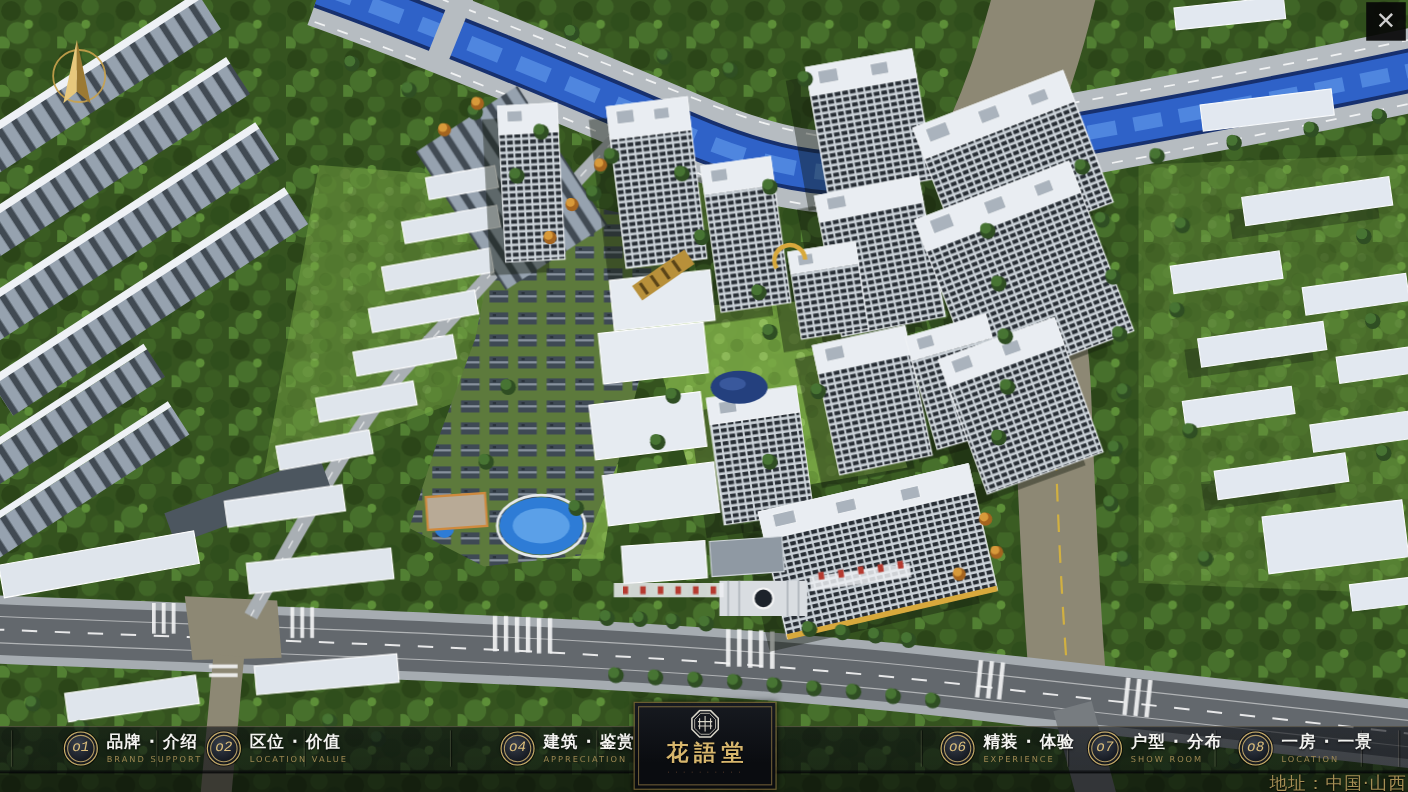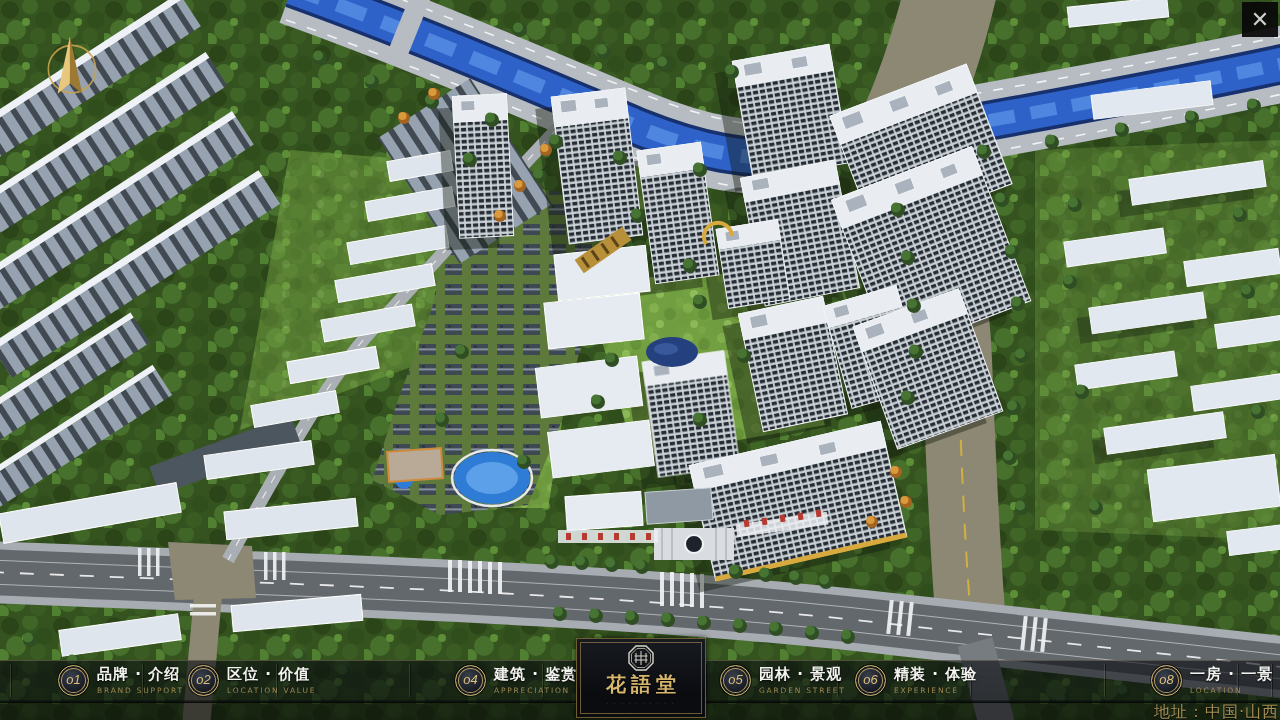--- a/index.html
+++ b/index.html
@@ -23,21 +23,21 @@
   .nav-divider{position:absolute;top:664px;width:1px;height:33px;background:rgba(200,190,160,.17);
                box-shadow:1px 0 0 rgba(0,0,0,.45);}
   .nav-item{position:absolute;top:659px;height:42px;display:flex;align-items:center;gap:8px;cursor:pointer;}
   .badge{width:29px;height:29px;border-radius:50%;flex:0 0 auto;
          border:1px solid #cdb06b;
          background:radial-gradient(circle at 42% 35%,#39404d,#10141b 72%);
          box-shadow:0 0 0 1px rgba(0,0,0,.55),
                     inset 0 0 0 2px rgba(16,20,27,.95),
                     inset 0 0 0 3px rgba(205,176,110,.85);
          display:flex;align-items:center;justify-content:center;}
-  .badge span{font-family:Liberation Sans, sans-serif;font-style:italic;
+  .badge span{font-family:Liberation Mono, monospace;font-style:italic;
               font-size:13px;color:#dcbf7c;transform:translateY(-1px);}
   .labels{display:flex;flex-direction:column;align-items:flex-start;justify-content:center;}
   .zh{font-size:15px;font-weight:bold;color:#f3f3f0;letter-spacing:1px;white-space:nowrap;
       text-shadow:0 1px 2px rgba(0,0,0,.85);}
   .en{font-size:7.5px;font-weight:normal;color:#9d8852;letter-spacing:1.8px;margin-top:2px;white-space:nowrap;}
 
   
   .logo-panel{position:absolute;left:576px;top:638px;width:128px;height:78px;
               background:linear-gradient(#171a20,#0a0c10 70%);
               border:1px solid #6e5c33;box-shadow:0 0 6px rgba(0,0,0,.8);
@@ -522,39 +522,39 @@
   </div>
   <div class="nav-item" style="left:455px">
     <div class="badge">
         <span>o4</span>
       </div>
     <div class="labels">
         <div class="zh">建筑 · 鉴赏</div>
       <div class="en">APPRECIATION</div>
       </div>
   </div>
-  <div class="nav-item" style="left:720px">
-    <div class="badge">
-        <span>o5</span>
-      </div>
-    <div class="labels">
-        <div class="zh">园林 · 景观</div>
-      <div class="en">GARDEN STREET</div>
-      </div>
-  </div>
   <div class="nav-item" style="left:855px">
     <div class="badge">
         <span>o6</span>
       </div>
     <div class="labels">
         <div class="zh">精装 · 体验</div>
       <div class="en">EXPERIENCE</div>
       </div>
   </div>
-  <div class="nav-item" style="left:1151px">
+  <div class="nav-item" style="left:989px">
+    <div class="badge">
+        <span>o7</span>
+      </div>
+    <div class="labels">
+        <div class="zh">户型 · 分布</div>
+      <div class="en">SHOW ROOM</div>
+      </div>
+  </div>
+  <div class="nav-item" style="left:1126px">
     <div class="badge">
         <span>o8</span>
       </div>
     <div class="labels">
         <div class="zh">一房 · 一景</div>
       <div class="en">LOCATION</div>
       </div>
   </div>
 
   <div class="logo-panel">

